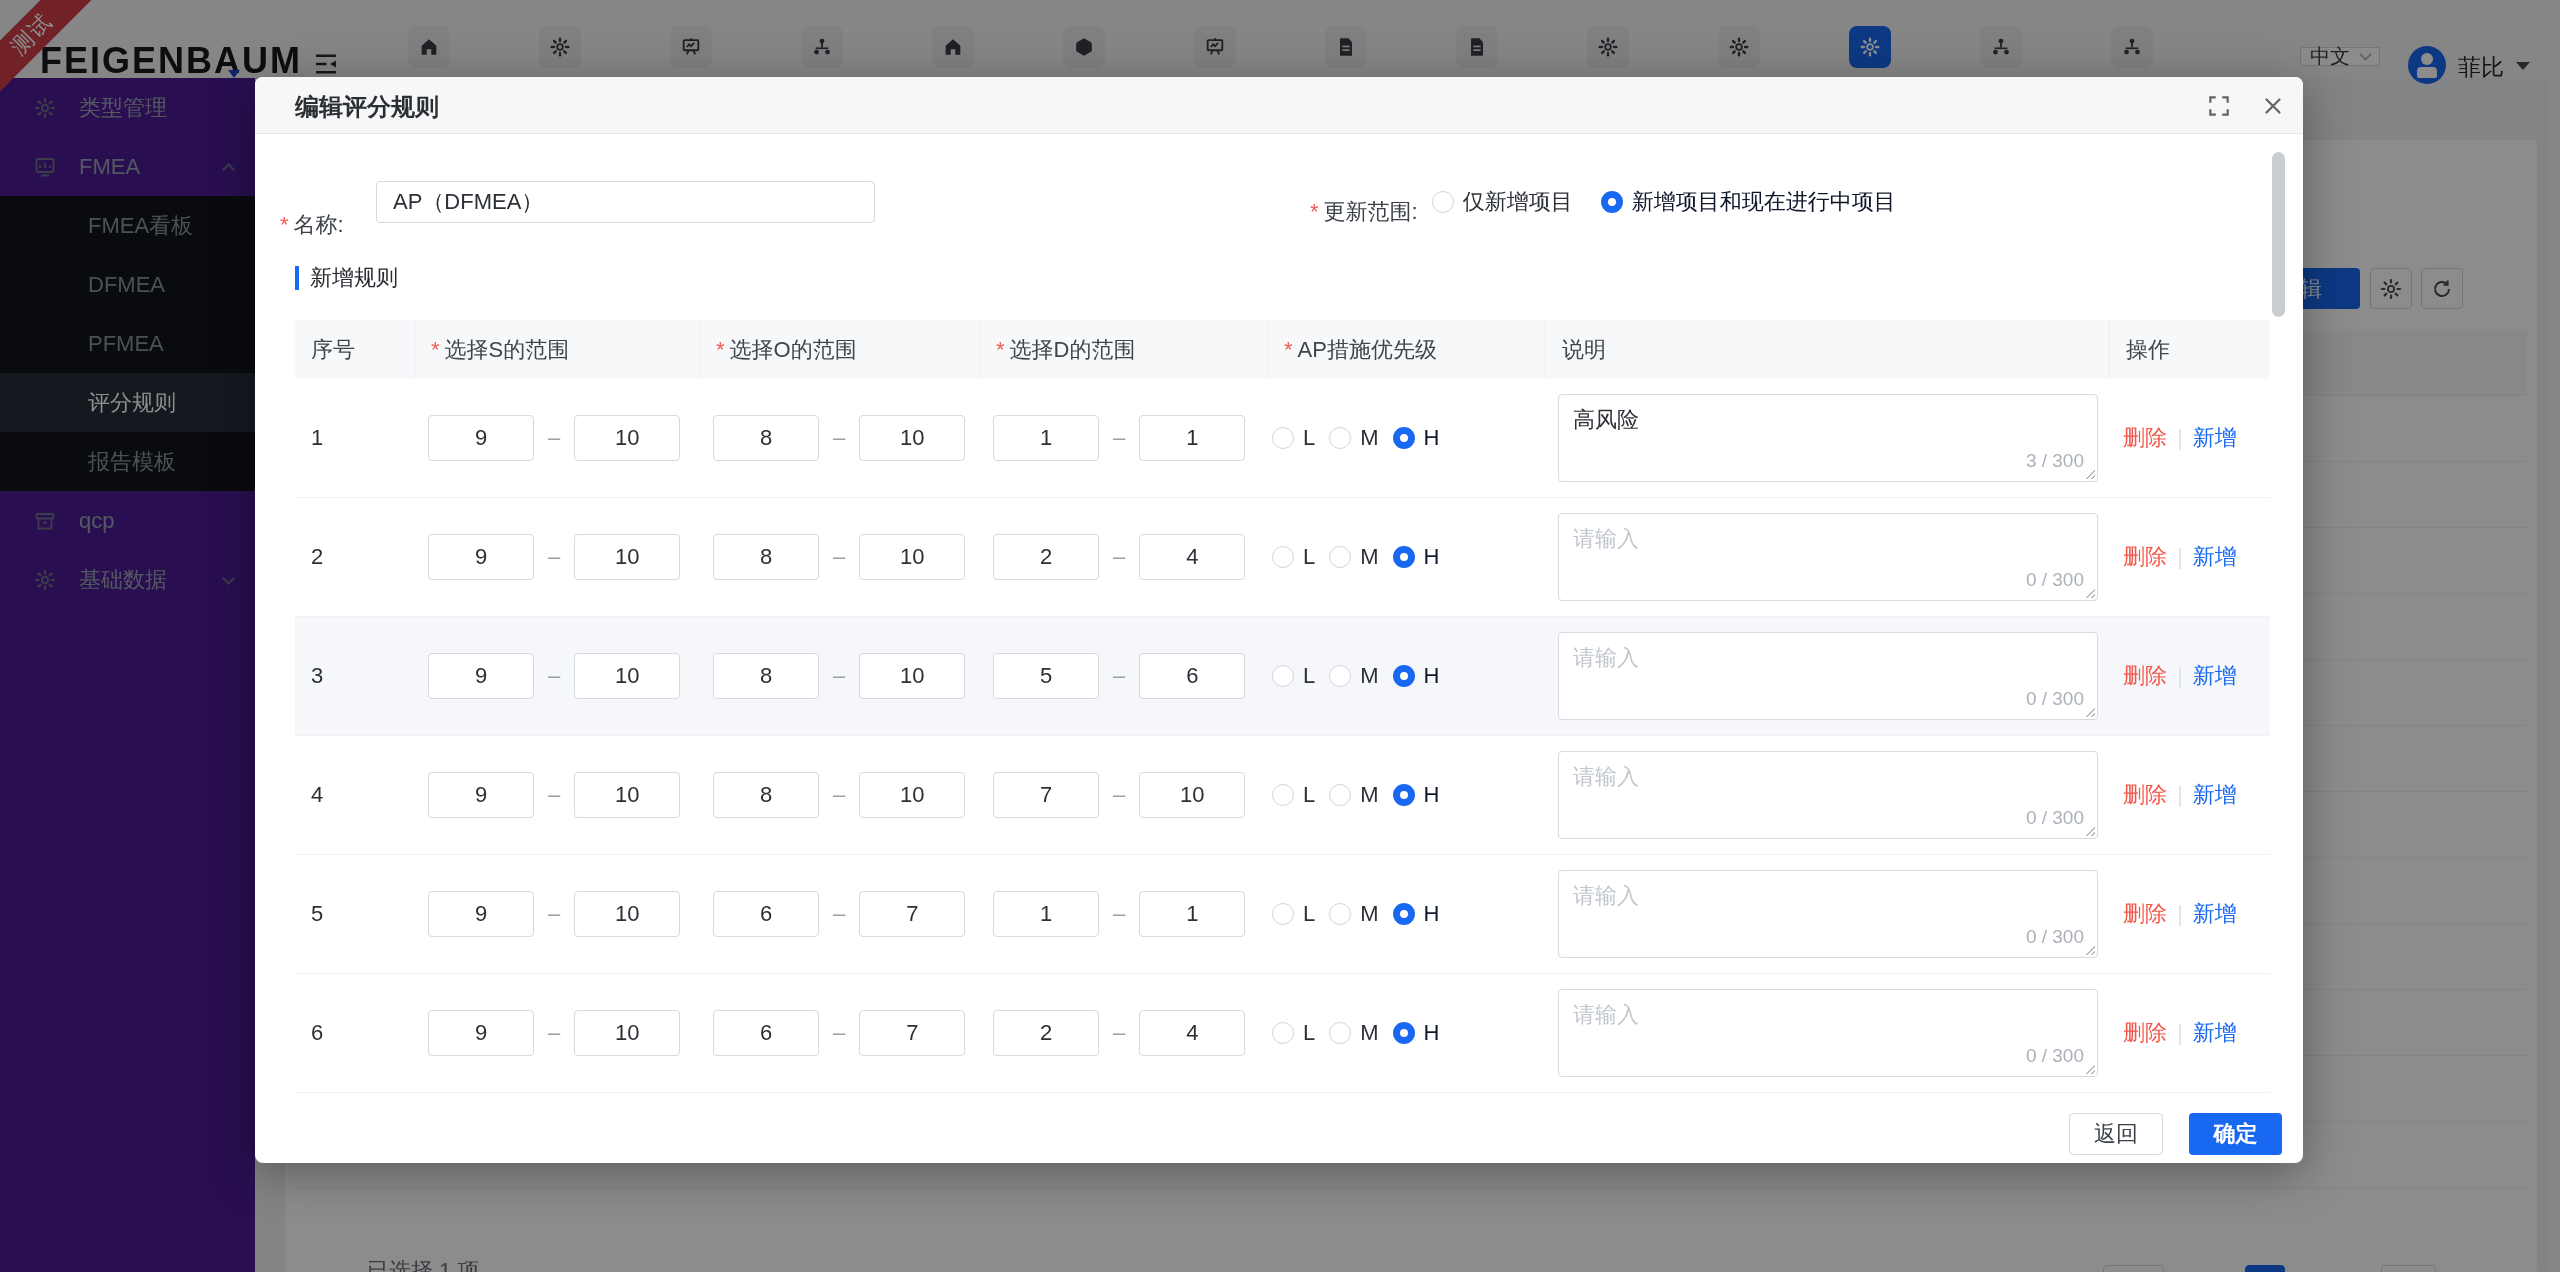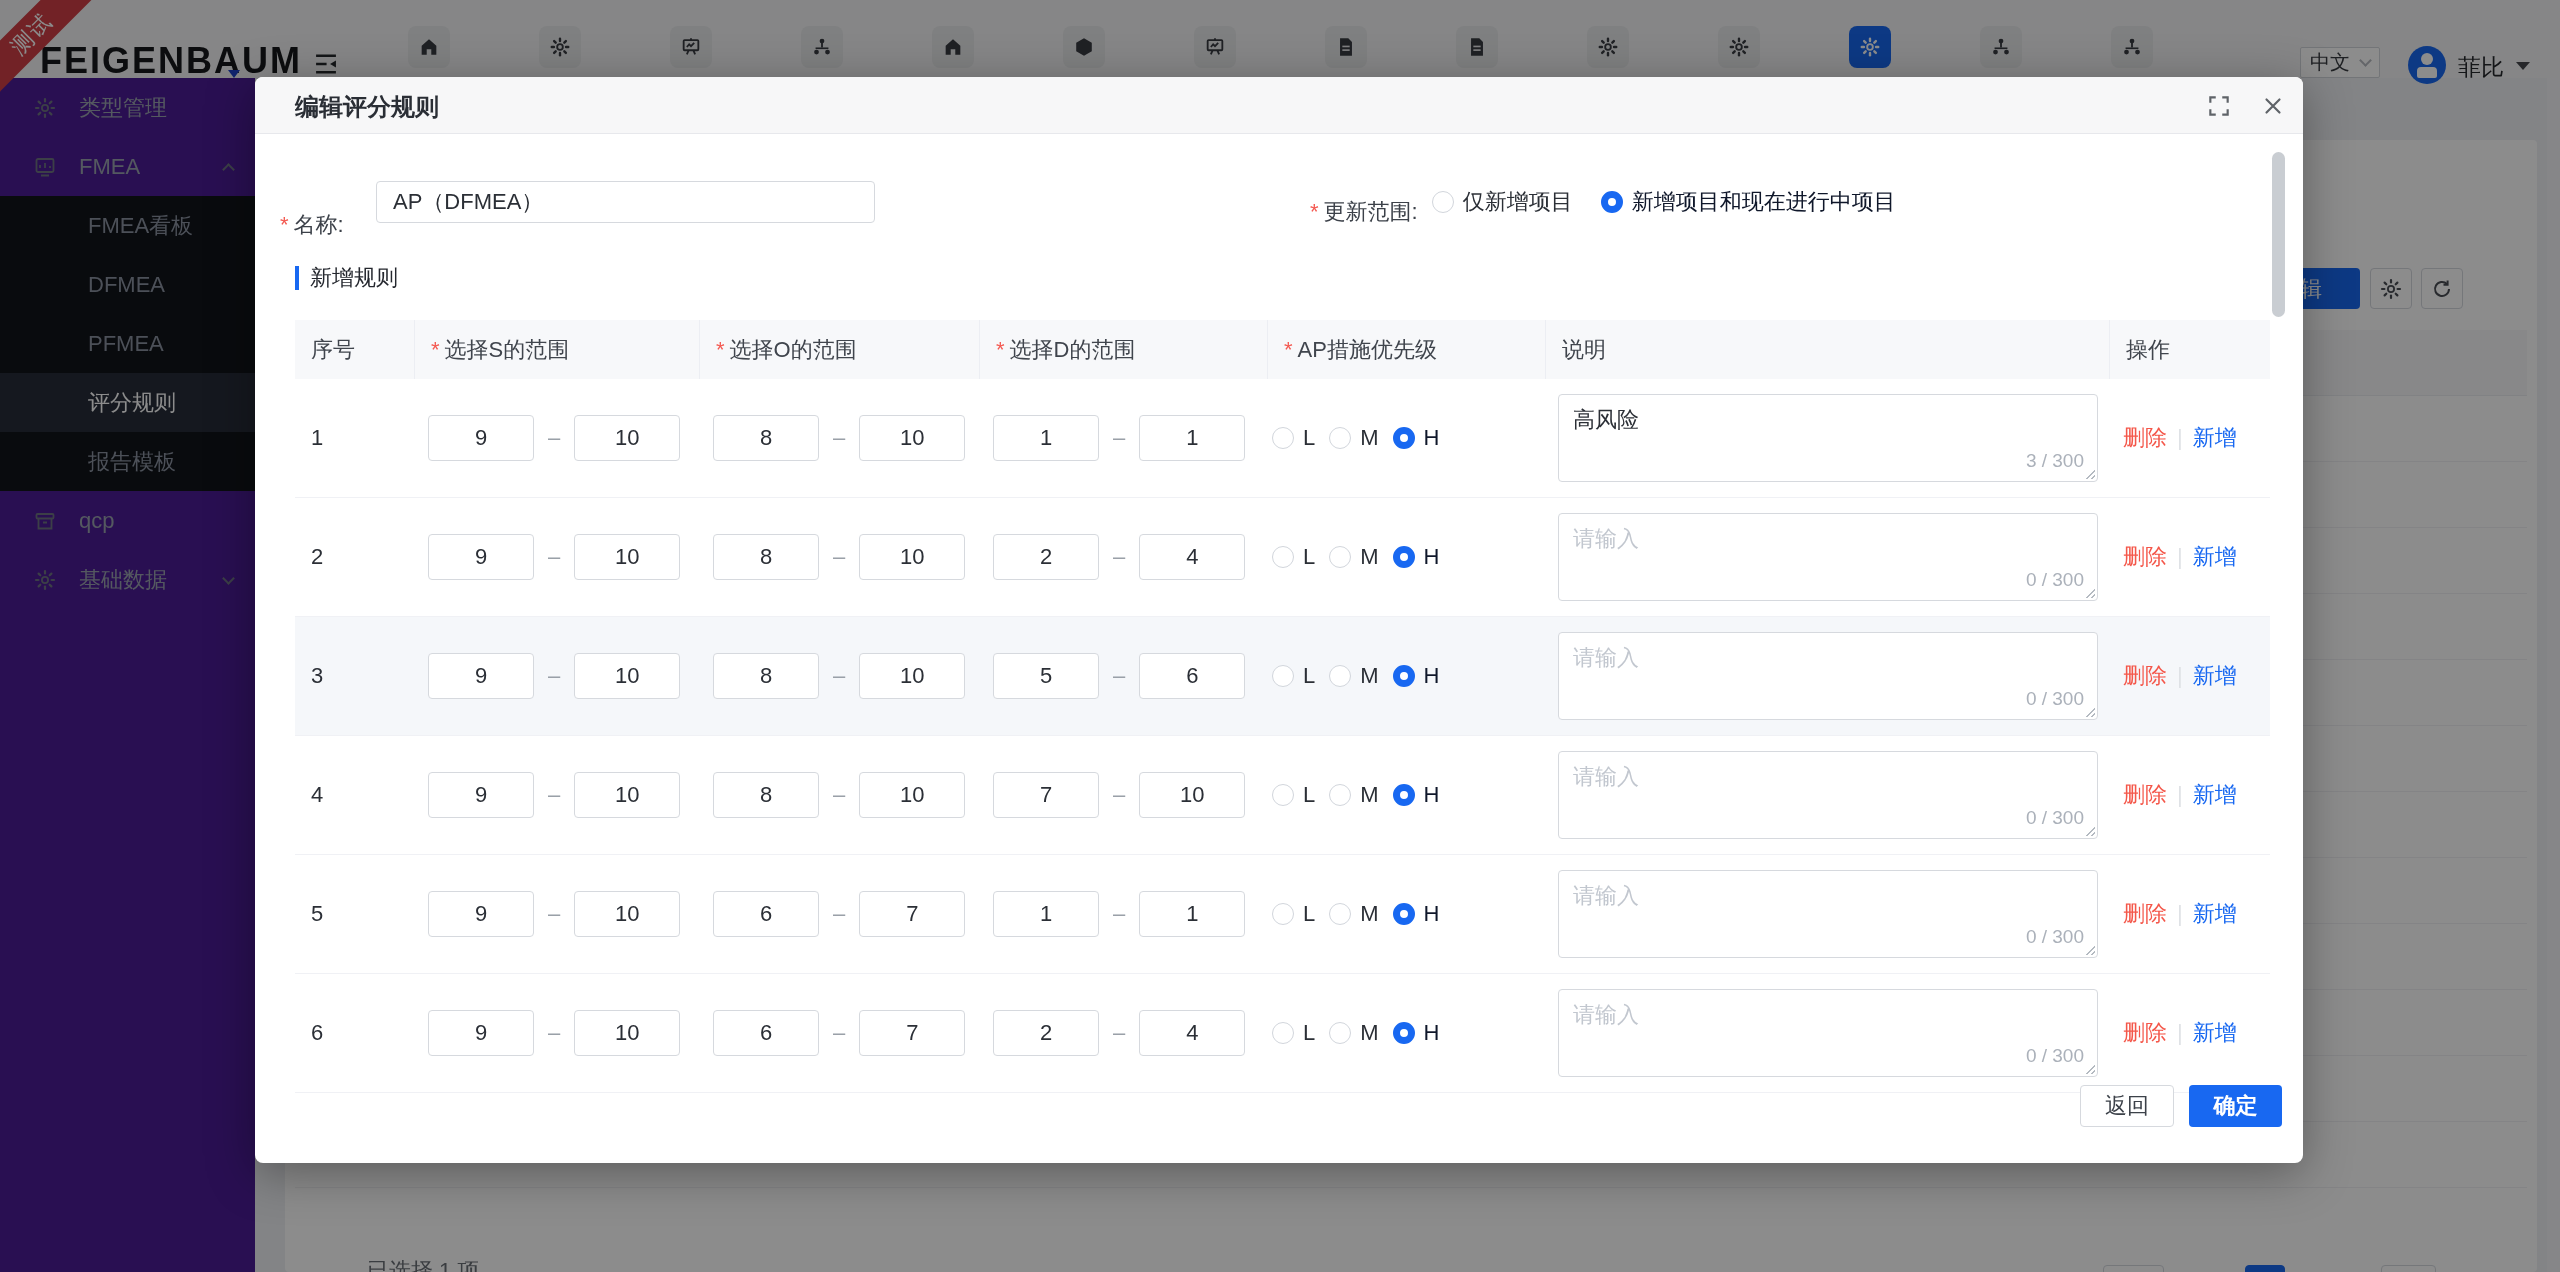--- a/index.html
+++ b/index.html
@@ -7,21 +7,21 @@
   .screen{position:relative;width:2560px;height:1272px;overflow:hidden;background:#eef0f4;}
 
   
   .topbar{position:absolute;left:0;top:0;width:2560px;height:78px;background:#f4f5f6;z-index:10;padding-left:15px;}
   .logo{position:absolute;left:40px;top:40px;font-size:36px;font-weight:800;letter-spacing:2px;color:#17191d;}
   .logo-caret{position:absolute;left:228px;top:70px;width:0;height:0;border-left:6px solid transparent;border-right:6px solid transparent;border-top:8px solid #1f43c8;}
   .collapse-btn{position:absolute;left:312px;top:50px;width:28px;height:28px;color:#26282c;}
   .tb-icons{position:absolute;left:408px;top:26px;display:flex;gap:89px;}
   .tbtn{width:42px;height:42px;border-radius:8px;background:#e8e9eb;color:#393c42;display:flex;align-items:center;justify-content:center;flex:0 0 auto;}
   .tbtn.active{background:#1868f1;color:#ffffff;}
-  .lang-select{position:absolute;left:2300px;top:47px;width:80px;height:31px;border:1px solid #d2d5da;border-radius:2px;background:#fff;display:flex;align-items:center;justify-content:space-between;padding:0 9px;font-size:20px;color:#3a3d42;}
+  .lang-select{position:absolute;left:2300px;top:47px;width:80px;height:19px;border:1px solid #d2d5da;border-radius:2px;background:#fff;display:flex;align-items:center;justify-content:space-between;padding:0 9px;font-size:20px;color:#3a3d42;}
   .chev{display:inline-block;width:9px;height:9px;border-right:2px solid #b6bac0;border-bottom:2px solid #b6bac0;transform:rotate(45deg);margin-top:-4px;}
   .avatar{position:absolute;left:2408px;top:46px;width:38px;height:38px;border-radius:50%;background:#1868f1;}
   .av-head{position:absolute;left:13px;top:7px;width:12px;height:12px;border-radius:50%;background:#fff;}
   .av-body{position:absolute;left:9px;top:21px;width:20px;height:11px;border-radius:4px 4px 2px 2px;background:#fff;}
   .user-name{position:absolute;left:2458px;top:52px;font-size:23px;color:#26282d;}
   .user-caret{position:absolute;left:2516px;top:62px;width:0;height:0;border-left:7px solid transparent;border-right:7px solid transparent;border-top:8px solid #45484d;}
 
   
   .ribbon-clip{position:absolute;left:0;top:0;width:170px;height:170px;overflow:hidden;z-index:20;}
   .ribbon{position:absolute;left:-78px;top:16px;width:220px;height:36px;background:#cf3f45;transform:rotate(-45deg);display:flex;align-items:center;justify-content:center;color:#fff;font-size:22px;letter-spacing:2px;}
@@ -92,21 +92,21 @@
   .ta-wrap{position:relative;margin-left:12px;}
   .ta{width:540px;height:88px;border:1px solid #d6d9de;border-radius:4px;padding:10px 14px;font-size:22px;color:#2b2f36;resize:none;font-family:inherit;display:block;}
   .ta::placeholder{color:#c2c7cf;}
   .counter{position:absolute;right:14px;bottom:10px;font-size:19px;color:#abb1ba;}
   .resize-handle{position:absolute;right:3px;bottom:3px;width:12px;height:12px;background:repeating-linear-gradient(-45deg,transparent 0 2px,#b4bac1 2px 3.5px);clip-path:polygon(100% 0,100% 100%,0 100%);}
   .ops-cell{padding-left:13px;font-size:22px;}
   .op-del{color:#f4574a;cursor:pointer;}
   .op-add{color:#1868f1;cursor:pointer;}
   .op-div{color:#dfe2e6;margin:0 10px;}
 
-  .m-footer{position:absolute;right:21px;bottom:36px;display:flex;gap:15px;}
+  .m-footer{position:absolute;right:21px;bottom:8px;display:flex;gap:26px;}
   .btn-back{width:94px;height:42px;border:1px solid #d6d9de;border-radius:4px;background:#fff;color:#3c4149;font-size:22px;display:flex;align-items:center;justify-content:center;}
   .btn-confirm{width:93px;height:42px;border-radius:4px;background:#1868f1;color:#fff;font-size:22px;font-weight:600;display:flex;align-items:center;justify-content:center;}
   svg{display:block;}
 </style>
 </head>
 <body>
 
 <div class="screen">
 
   <div class="topbar">

